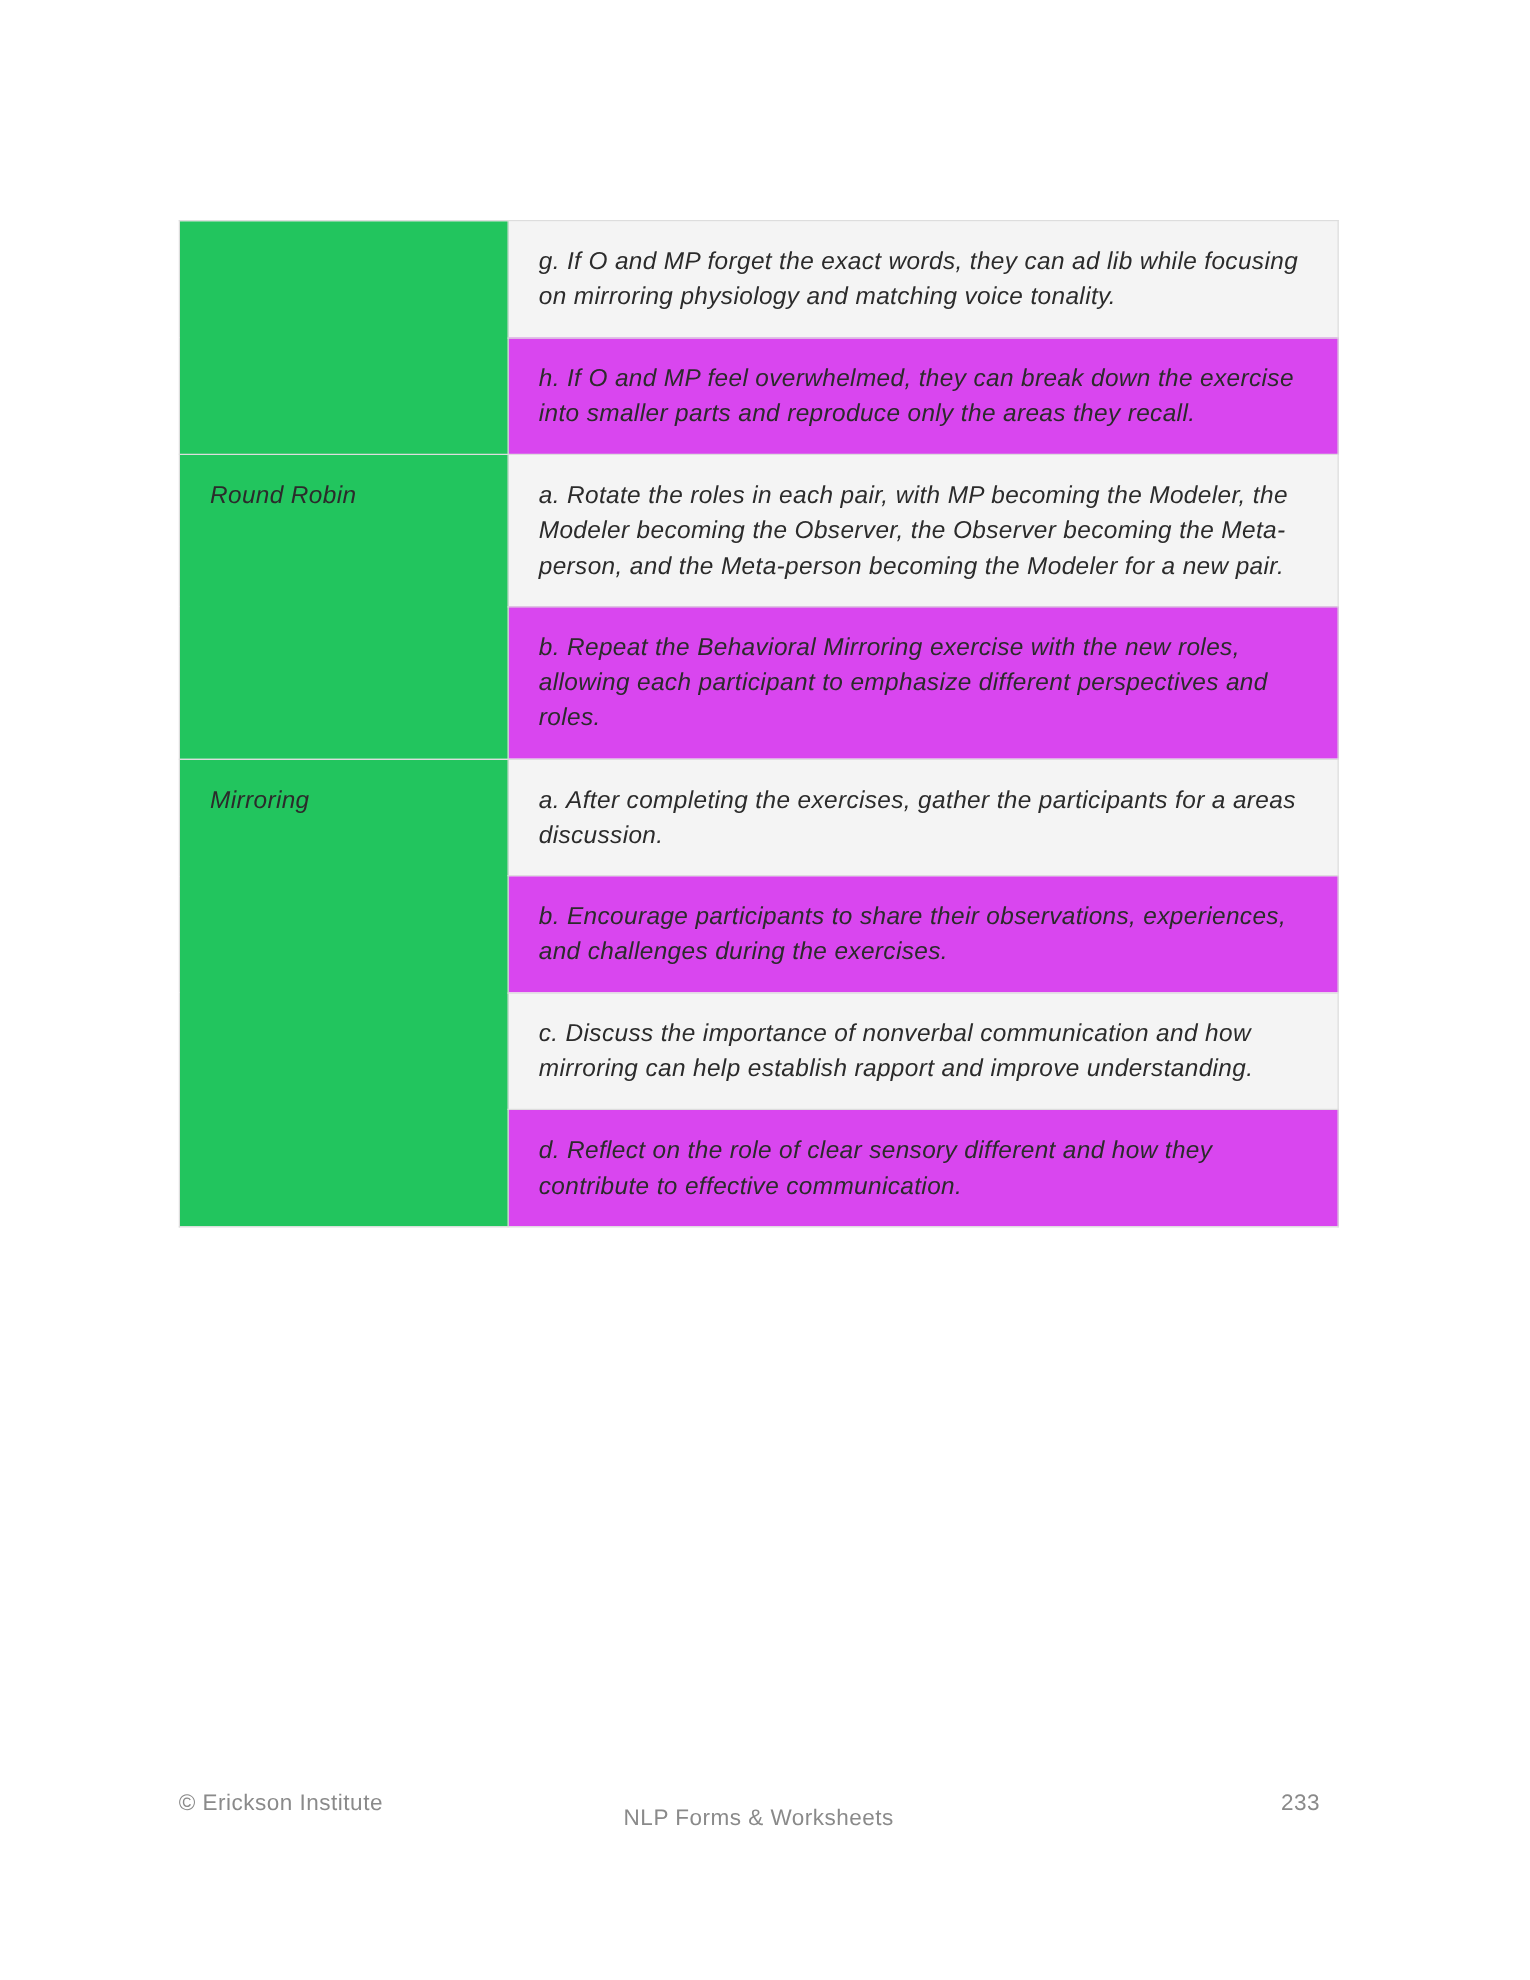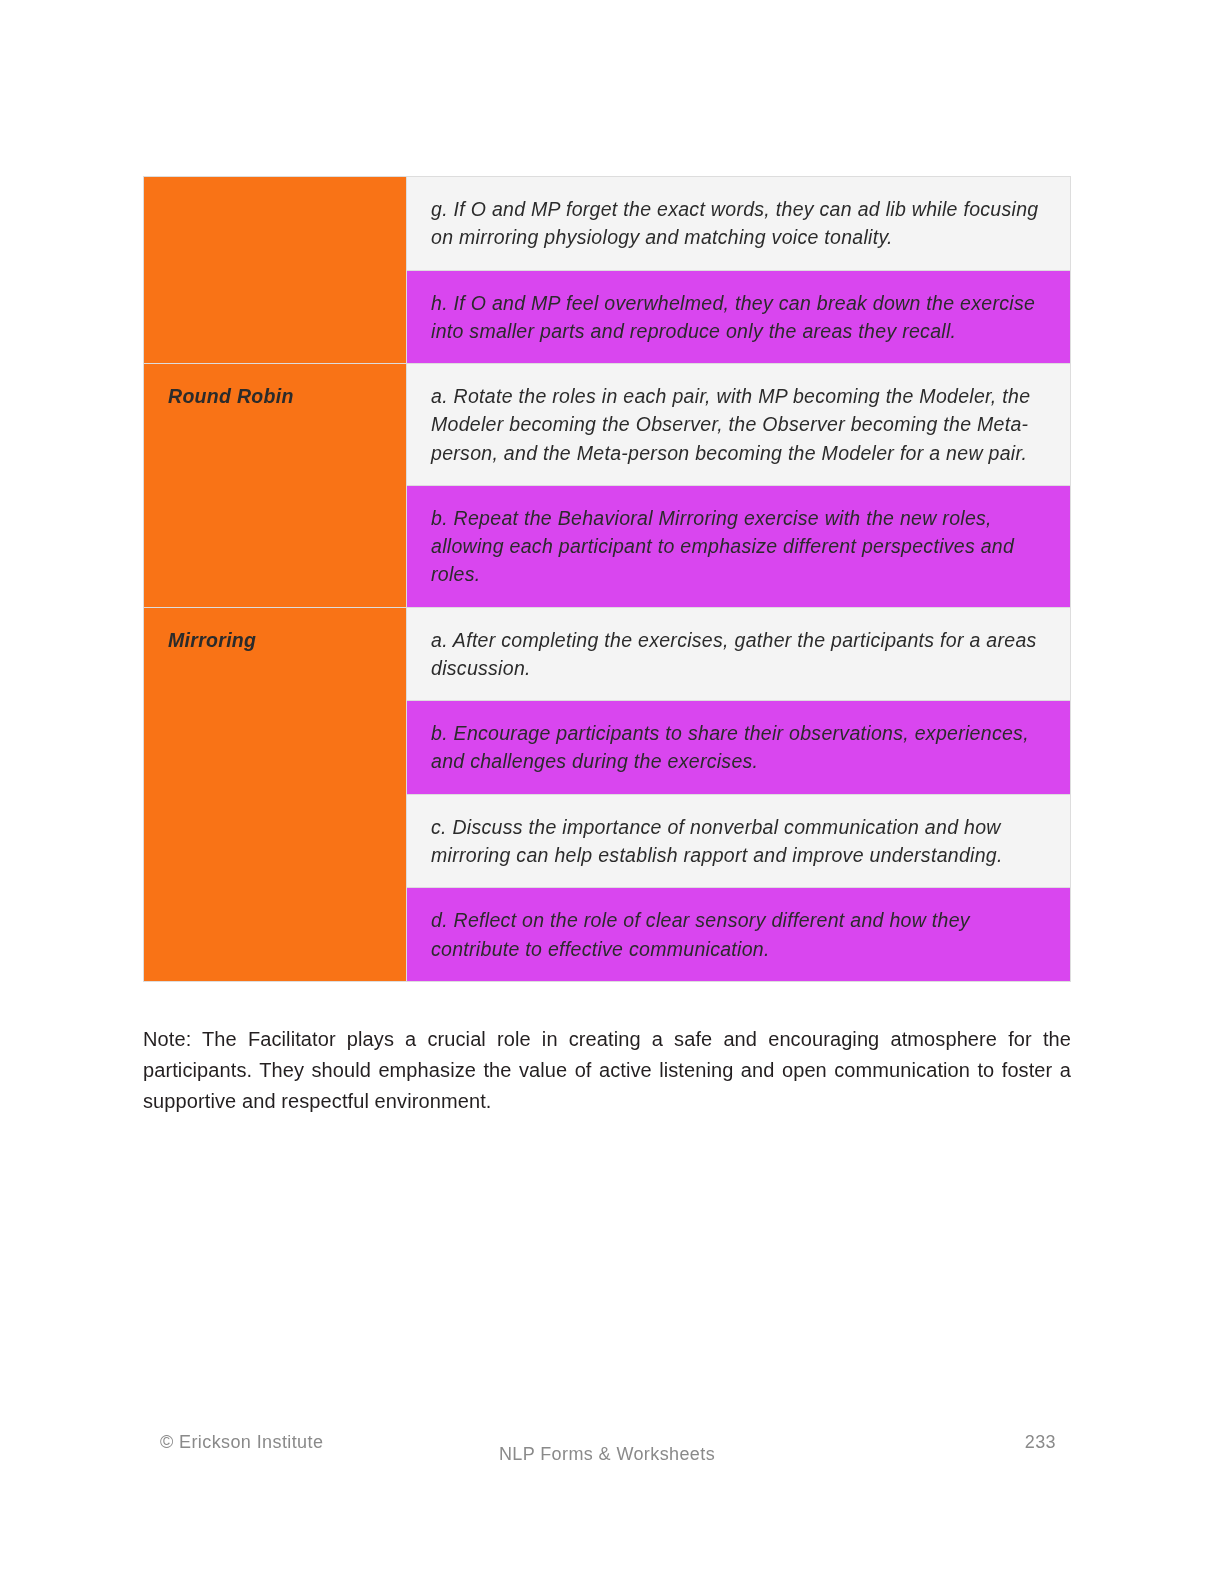--- a/index.html
+++ b/index.html
@@ -40,23 +40,22 @@
     vertical-align: top;
     padding: 18px 22px 18px 24px;
     font-style: italic;
     font-size: 19.5px;
     line-height: 1.45;
     letter-spacing: 0.3px;
     color: #2b2b2b;
   }
   td.label-cell {
     width: 216px;
-    background: #f97316;
+    background: #22c55e;
     padding-left: 28px;
-    font-weight: bold;
   }
   td.shaded {
     background: #f4f4f4;
   }
   td.plain {
     background: #d946ef;
   }
   td.tall {
     padding-top: 30px;
     padding-bottom: 30px;
@@ -80,21 +79,21 @@
     position: absolute;
     left: 143px;
     top: 1432px;
     width: 928px;
     font-size: 18px;
     color: #8a8a8a;
     letter-spacing: 0.4px;
   }
   .footer .left {
     position: absolute;
-    left: 17px;
+    left: 0;
     top: 0;
   }
   .footer .center {
     position: absolute;
     left: 0;
     top: 12px;
     width: 928px;
     text-align: center;
   }
   .footer .right {
@@ -138,21 +137,20 @@
         </tr>
         <tr>
           <td class="shaded tall">c. Discuss the importance of nonverbal communication and how mirroring can help establish rapport and improve understanding.</td>
         </tr>
         <tr>
           <td class="plain tall">d. Reflect on the role of clear sensory different and how they contribute to effective communication.</td>
         </tr>
       </tbody>
     </table>
 
-    <p class="note">Note: The Facilitator plays a crucial role in creating a safe and encouraging atmosphere for the participants. They should emphasize the value of active listening and open communication to foster a supportive and respectful environment.</p>
 
   </div>
 
   <div class="footer">
     <span class="left">© Erickson Institute</span>
     <span class="center">NLP Forms &amp; Worksheets</span>
     <span class="right">233</span>
   </div>
 
 </div>

